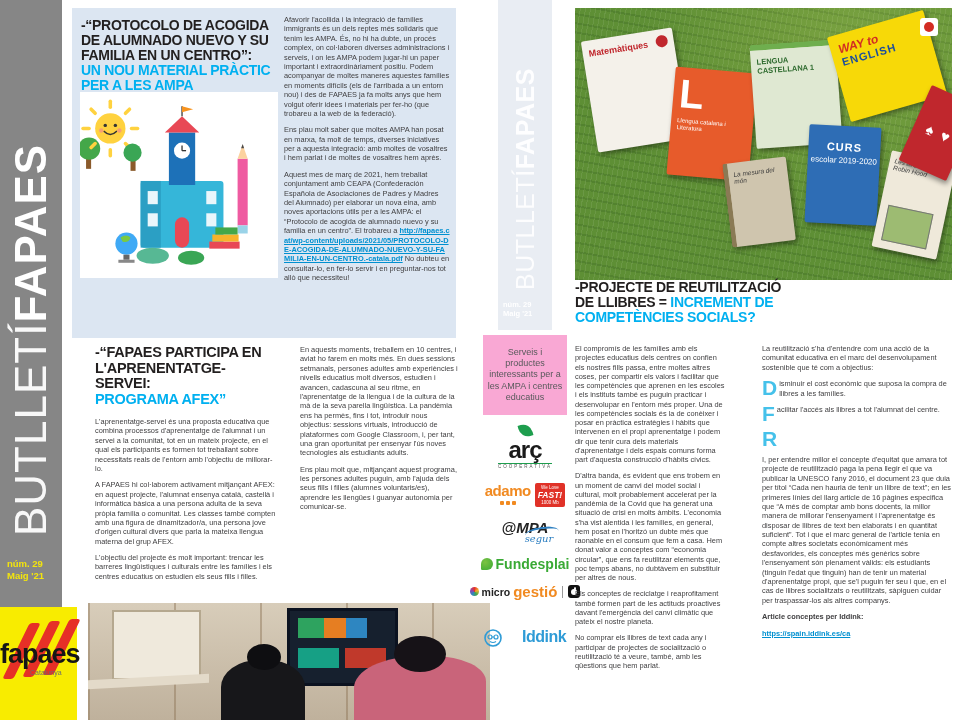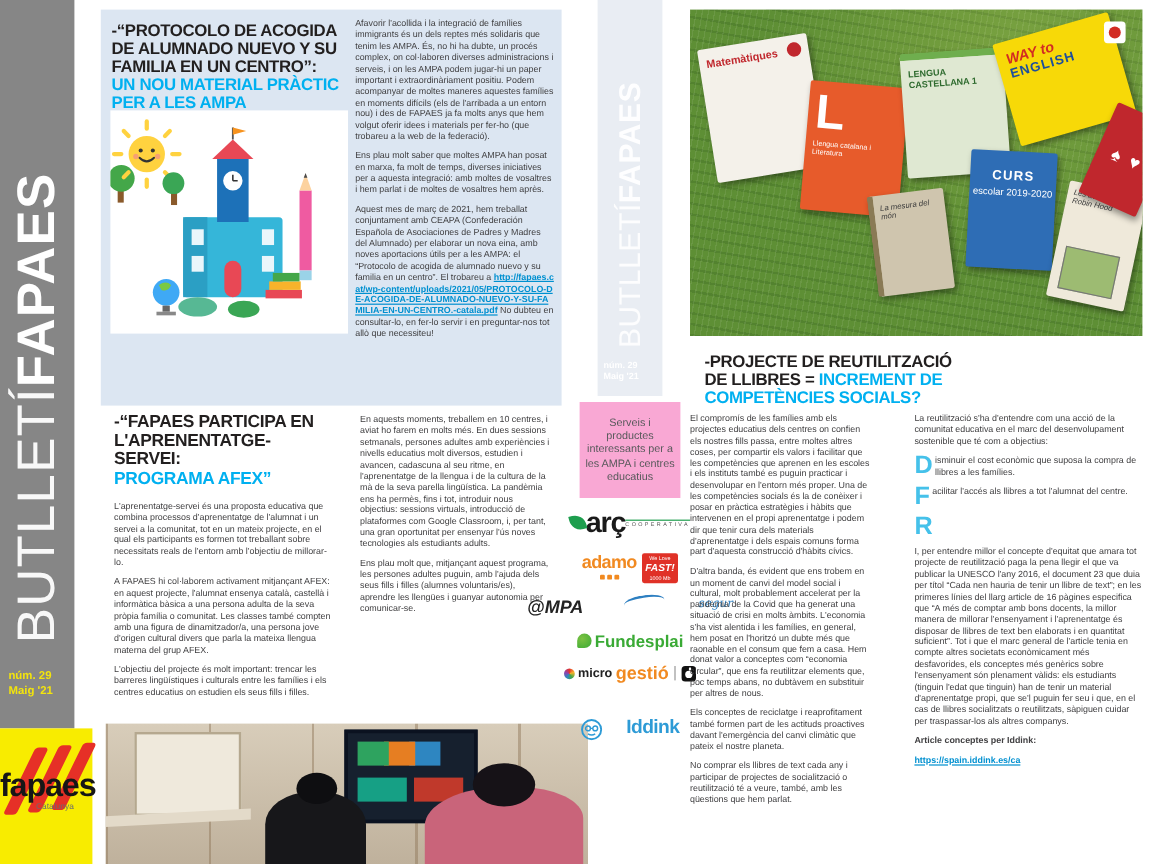--- a/index.html
+++ b/index.html
@@ -26,21 +26,21 @@
   
   .body-sm{font-size:7.4px;line-height:1.27;color:#414042;}
   .body-sm p{margin:0 0 7px 0;}
   .headline{margin:0;font-size:14px;line-height:1.07;letter-spacing:-.3px;font-weight:bold;
             color:#221f1f;text-transform:uppercase;}
   .hl-accent{color:#00b0f0;}
   .blk{display:block;}
   .link{color:#0090d0;font-weight:bold;text-decoration:underline;word-break:break-all;cursor:pointer;}
 
   
-  .article1{position:absolute;left:84px;top:8px;width:384px;height:330px;background:#dce6f2;overflow:hidden;}
+  .article1{position:absolute;left:72px;top:8px;width:384px;height:330px;background:#dce6f2;overflow:hidden;}
   .a1-head{position:absolute;left:9px;top:10px;width:208px;}
   .illus-card{position:absolute;left:8px;top:84px;width:198px;height:186px;background:#fff;}
   .a1col2{position:absolute;left:212px;top:7px;width:166px;}
 
   
   .a2c1{position:absolute;left:95px;top:345px;width:182px;}
   .a2c1 .headline{margin-bottom:10px;font-size:14.5px;}
   .a2c2{position:absolute;left:300px;top:345px;width:160px;}
 
   
@@ -74,21 +74,21 @@
             padding-left:6px;box-sizing:border-box;white-space:nowrap;
             color:rgba(255,255,255,.95);font-size:25px;letter-spacing:.5px;}
   .mid-issue{position:absolute;left:503px;top:300px;color:#fff;font-weight:bold;font-size:7.5px;line-height:1.25;}
   .services-box{position:absolute;left:483px;top:335px;width:84px;height:80px;background:#f9a8d4;
                 display:flex;align-items:center;justify-content:center;text-align:center;
                 font-size:9px;line-height:1.25;color:#58595b;padding:4px;box-sizing:border-box;}
 
   
   .sponsors{position:absolute;left:481px;top:424px;width:88px;display:flex;flex-direction:column;
             align-items:center;gap:13px;}
-  .sp{display:flex;flex-direction:row;align-items:center;line-height:1;}
+  .sp{display:flex;flex-direction:column;align-items:center;line-height:1;}
   .arc-leaf{width:13px;height:13px;background:#1e9e4e;border-radius:0 75% 0 75%;transform:rotate(-15deg);margin-bottom:1px;}
   .arc-name{font-size:24px;font-weight:bold;color:#1a1a1a;letter-spacing:-1px;}
   .arc-sub{font-size:4.5px;letter-spacing:2px;color:#555;margin-top:1px;border-top:1px solid #1e9e4e;padding-top:1px;}
   .adamo-row{display:flex;align-items:flex-start;gap:4px;}
   .adamo-name{font-size:15px;font-weight:bold;color:#f18a21;letter-spacing:-.5px;}
   .adamo-dots{display:flex;gap:2px;justify-content:center;margin-top:2px;}
   .adamo-dots i{width:4px;height:4px;background:#f18a21;border-radius:1px;}
   .fast-badge{background:#e03127;color:#fff;text-align:center;padding:2px 3px;border-radius:2px;
               font-size:4.5px;line-height:1.2;}
   .fast-big{display:block;font-size:8.5px;font-weight:bold;font-style:italic;}
@@ -141,21 +141,21 @@
   .bk-mes{left:152px;top:152px;width:64px;height:84px;transform:rotate(-7deg);background:#cfc5ae;
           padding:8px 5px;font-size:6.5px;font-style:italic;color:#3a3a3a;border-left:5px solid #8a7a55;}
   .bk-rob{left:306px;top:148px;width:66px;height:98px;transform:rotate(12deg);background:#efe9da;
           padding:6px 5px;font-size:6.5px;font-style:italic;color:#444;}
   .bk-rob::after{content:"";position:absolute;left:8px;bottom:8px;width:44px;height:34px;background:#9dbb72;border:1px solid #777;}
   .bk-cards{left:338px;top:84px;width:52px;height:82px;transform:rotate(24deg);background:#c0272d;
             color:#fff;font-size:15px;display:flex;align-items:center;justify-content:center;letter-spacing:2px;}
   .pub-logo{position:absolute;right:14px;top:10px;width:18px;height:18px;background:#fff;border-radius:3px;}
   .pub-logo::before{content:"";position:absolute;left:4px;top:4px;width:10px;height:10px;background:#d22c23;border-radius:50%;}
 
-  .a3-head{position:absolute;left:575px;top:294px;width:212px;margin-left:12px;}
+  .a3-head{position:absolute;left:575px;top:280px;width:212px;}
   .a3c1{position:absolute;left:575px;top:344px;width:152px;line-height:1.25;}
   .a3c2{position:absolute;left:762px;top:344px;width:190px;}
   .obj{margin:0 0 5px 0;overflow:hidden;}
   .obj-initial{float:left;font-size:21px;line-height:18px;font-weight:bold;color:#45c1ea;margin:0 2px 0 0;}
   .credit{font-weight:bold;margin-bottom:1px;}
 </style>
 </head>
 <body>
 
 <div class="page">

